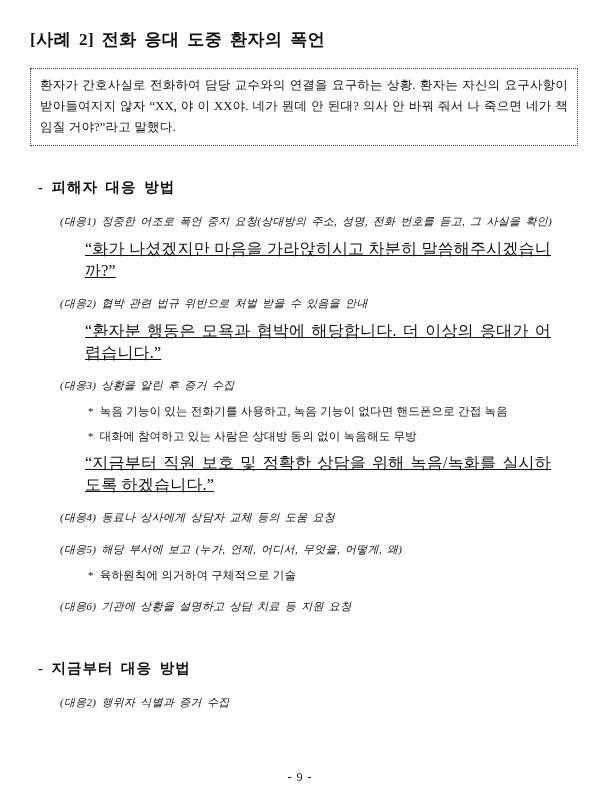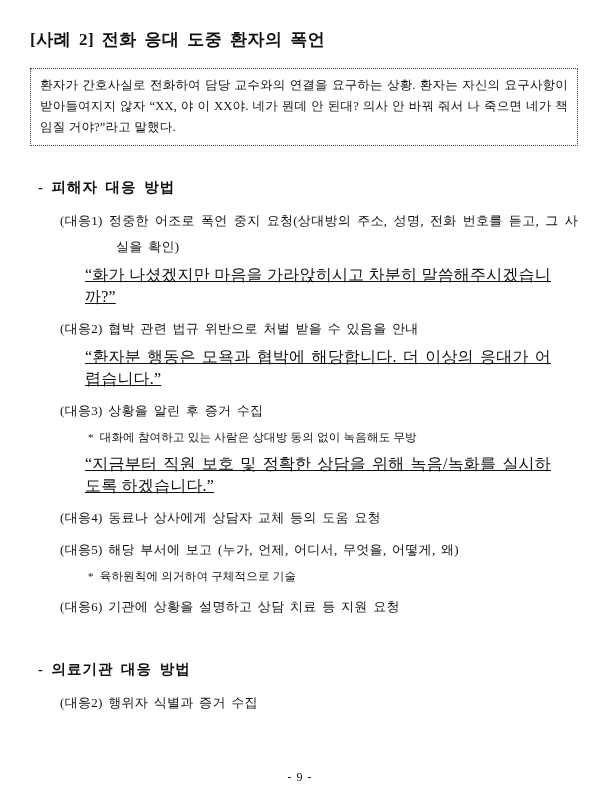--- a/index.html
+++ b/index.html
@@ -39,27 +39,28 @@
     font-size:14.5px;
     font-weight:bold;
     letter-spacing:1px;
     margin:0 0 11px 8px;
     word-spacing:3px;
   }
 
   .item { margin:0 0 6px 30px; }
 
   .item-text {
-    font-size:13px;
+    font-size:11px;
     line-height:26px;
     text-align:justify;
     padding-left:56px;
     text-indent:-56px;
     letter-spacing:0.3px;
     word-spacing:2px;
+    font-style:italic;
   }
 
   .quote {
     font-size:16px;
     line-height:22px;
     margin:4px 0 8px 25px;
     max-width:466px;
     text-align:justify;
     letter-spacing:0.2px;
     text-decoration:underline;
@@ -100,36 +101,37 @@
         <div class="item">
           <p class="item-text"><span class="item-label">(대응1)</span> 정중한 어조로 폭언 중지 요청(상대방의 주소, 성명, 전화 번호를 듣고, 그 사실을 확인)</p>
           <p class="quote">“화가 나셨겠지만 마음을 가라앉히시고 차분히 말씀해주시겠습니까?”</p>
         </div>
         <div class="item">
           <p class="item-text"><span class="item-label">(대응2)</span> 협박 관련 법규 위반으로 처벌 받을 수 있음을 안내</p>
           <p class="quote">“환자분 행동은 모욕과 협박에 해당합니다. 더 이상의 응대가 어렵습니다.”</p>
         </div>
         <div class="item">
           <p class="item-text"><span class="item-label">(대응3)</span> 상황을 알린 후 증거 수집</p>
+          <p class="bullet"><span class="mark">*</span>녹음 기능이 있는 전화기를 사용하고, 녹음 기능이 없다면 핸드폰으로 간접 녹음</p>
           <p class="bullet"><span class="mark">*</span>대화에 참여하고 있는 사람은 상대방 동의 없이 녹음해도 무방</p>
           <p class="quote">“지금부터 직원 보호 및 정확한 상담을 위해 녹음/녹화를 실시하도록 하겠습니다.”</p>
         </div>
         <div class="item">
           <p class="item-text"><span class="item-label">(대응4)</span> 동료나 상사에게 상담자 교체 등의 도움 요청</p>
         </div>
         <div class="item">
           <p class="item-text"><span class="item-label">(대응5)</span> 해당 부서에 보고 (누가, 언제, 어디서, 무엇을, 어떻게, 왜)</p>
           <p class="bullet"><span class="mark">*</span>육하원칙에 의거하여 구체적으로 기술</p>
         </div>
         <div class="item">
           <p class="item-text"><span class="item-label">(대응6)</span> 기관에 상황을 설명하고 상담 치료 등 지원 요청</p>
         </div>
       </section>
       <section class="section">
-        <h2 class="section-heading">- 의료기관 대응 방법</h2>
+        <h2 class="section-heading">- 지금부터 대응 방법</h2>
         <div class="item">
           <p class="item-text"><span class="item-label">(대응2)</span> 행위자 식별과 증거 수집</p>
         </div>
       </section>
     </div>
 
 </div>
 
 <div class="page-footer">- 9 -</div>
 

